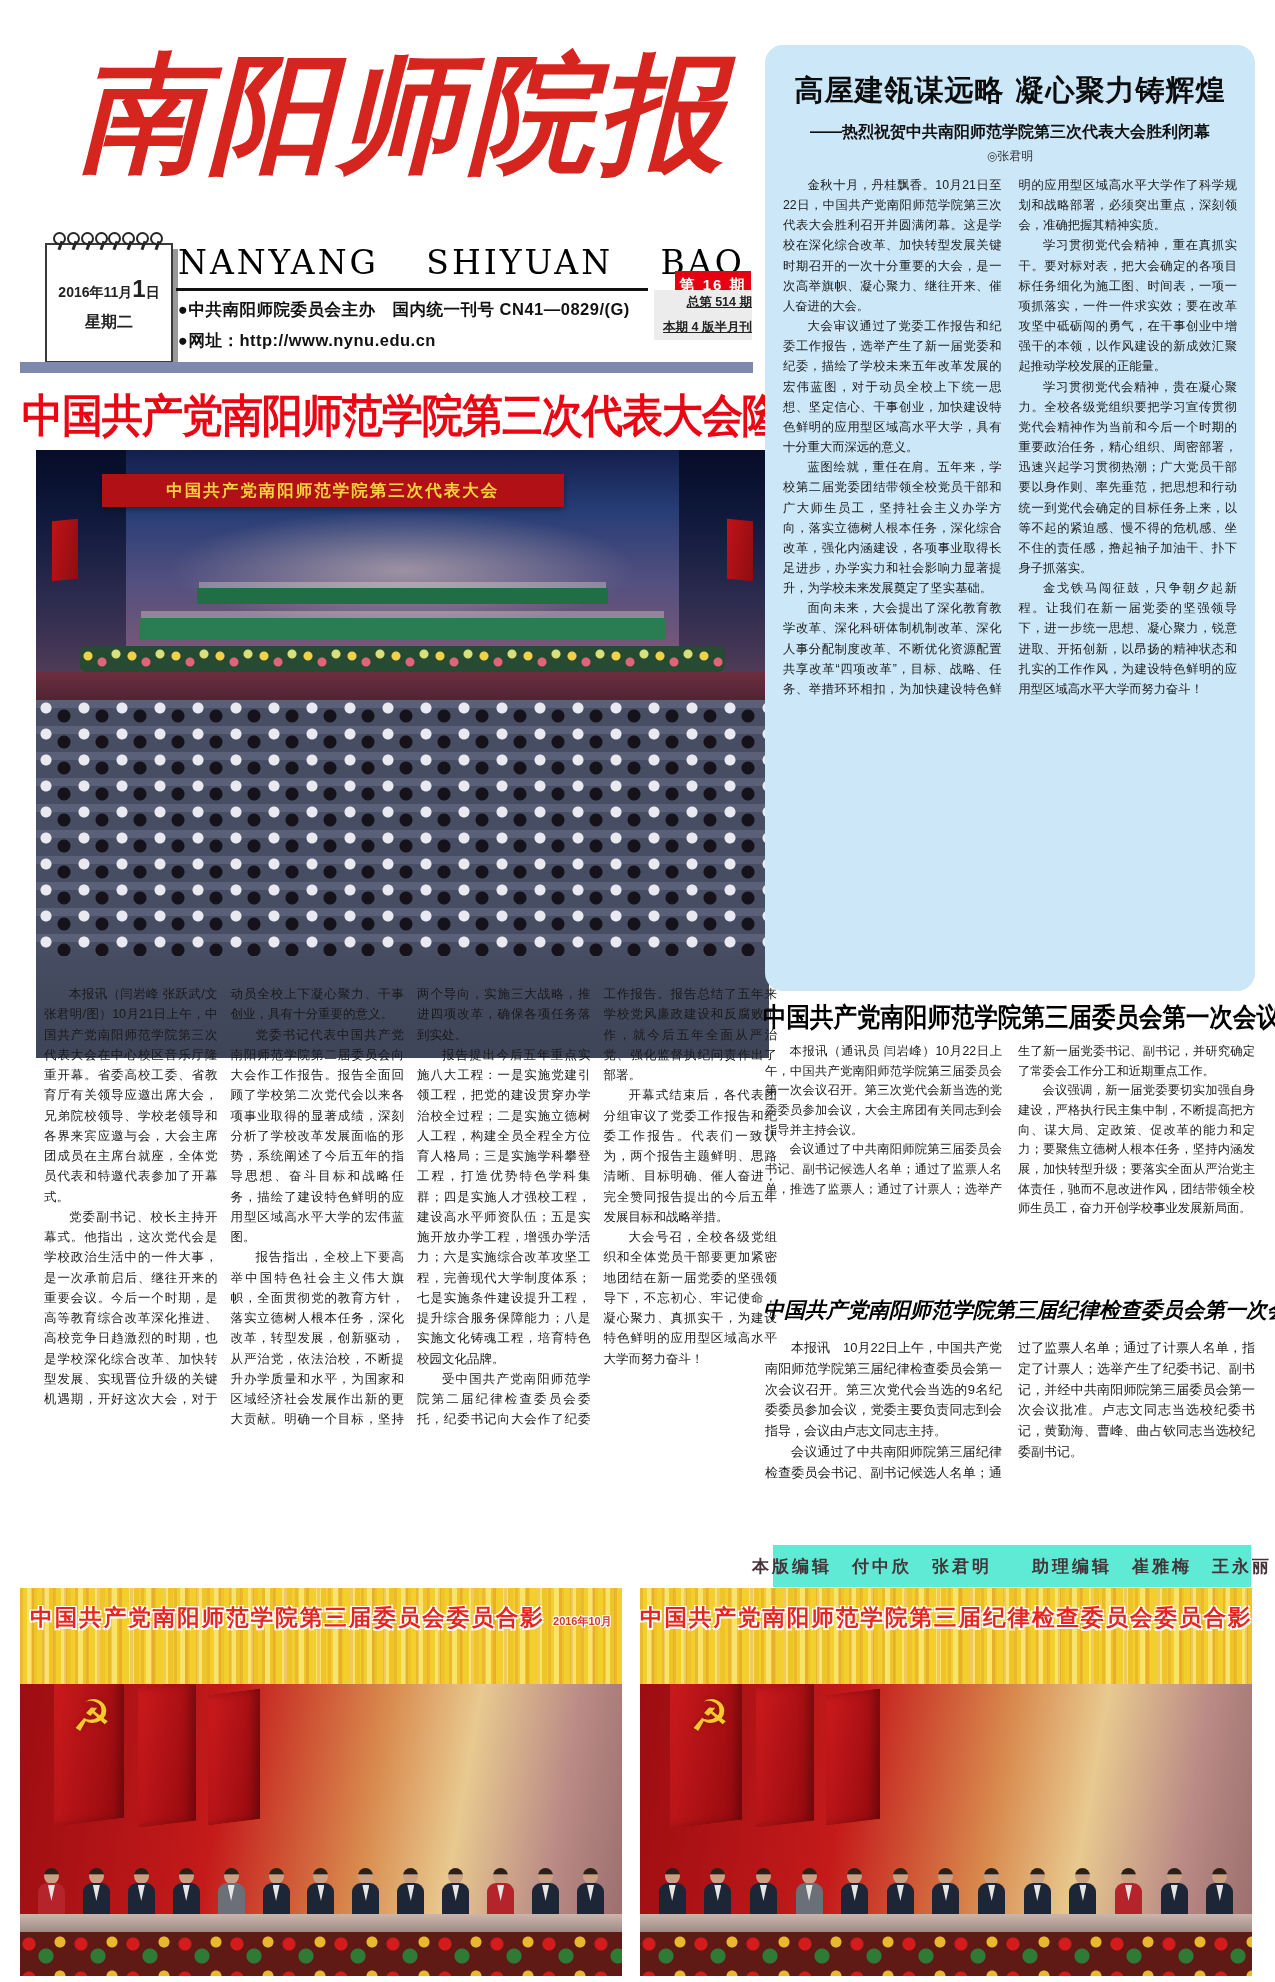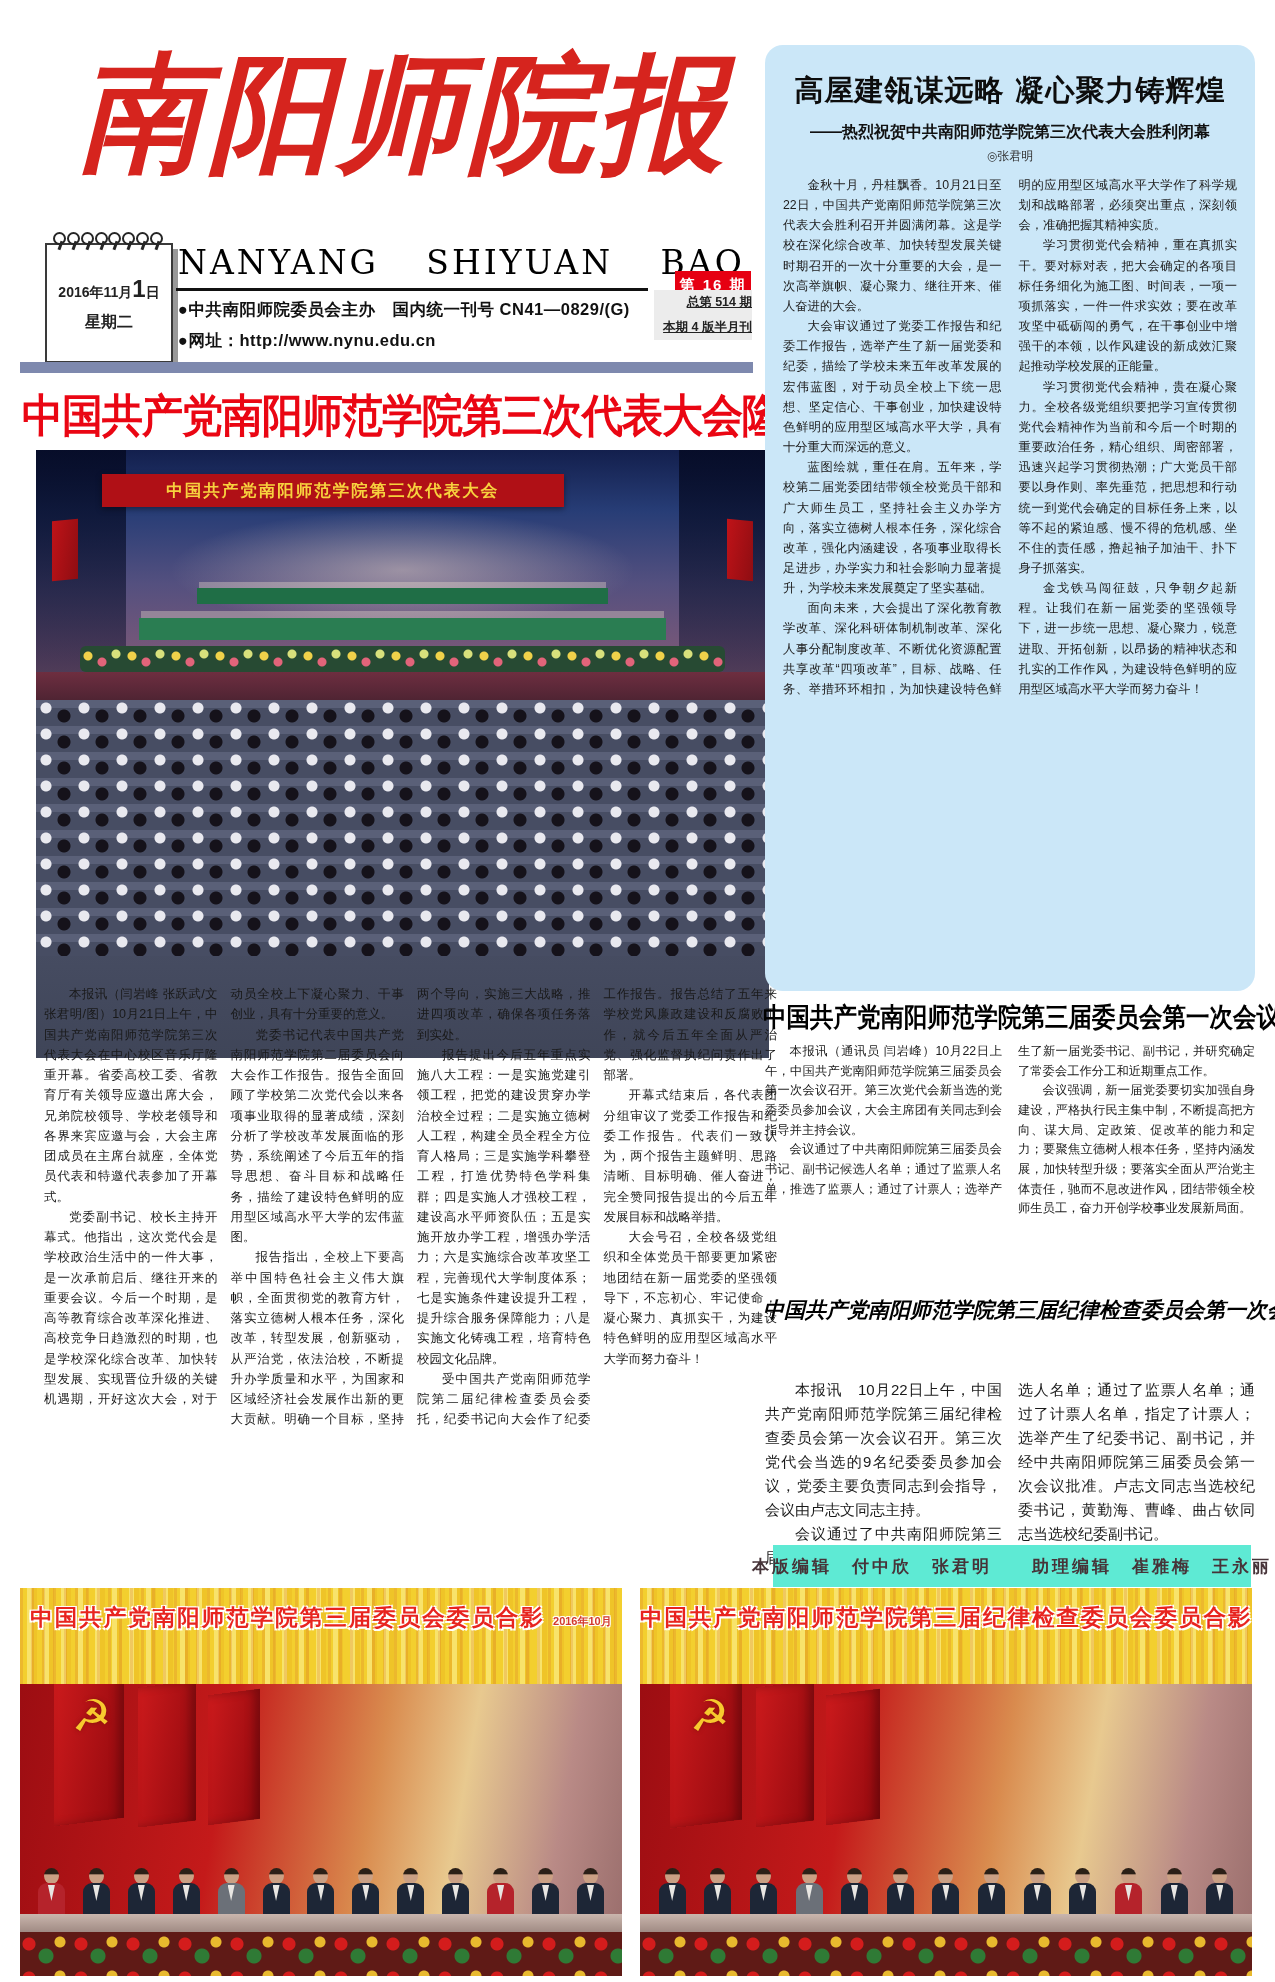--- a/index.html
+++ b/index.html
@@ -75,21 +75,21 @@
     column-count:2;column-gap:17px;font-size:12.3px;line-height:1.64;text-align:justify;color:#202020;}
 
   
   .art2-headline{left:763px;top:999px;width:494px;text-align:center;font-size:23.5px;font-weight:900;
     color:#000;letter-spacing:0;transform:scaleY(1.12);transform-origin:top;white-space:nowrap;}
   .art2-body{left:765px;top:1042px;width:490px;height:252px;overflow:hidden;
     column-count:2;column-gap:16px;font-size:12.3px;line-height:1.6;text-align:justify;}
   .art3-headline{left:763px;top:1296px;width:494px;text-align:center;font-size:21px;font-weight:800;
     font-style:italic;font-family:"DejaVu Serif","Liberation Serif",serif;color:#000;white-space:nowrap;}
   .art3-body{left:765px;top:1338px;width:490px;height:202px;overflow:hidden;
-    column-count:2;column-gap:16px;font-size:15px;line-height:1.6;text-align:justify;margin-top:40px;}
+    column-count:2;column-gap:16px;font-size:13px;line-height:1.6;text-align:justify;}
 
   
   .credits{left:773px;top:1545px;width:478px;height:42px;background:#5eead4;
     display:flex;align-items:center;justify-content:center;font-size:17px;font-weight:700;
     color:#463338;letter-spacing:3px;white-space:nowrap;}
 
   
   .bphoto{top:1588px;height:388px;overflow:hidden;background:#8a1f22;}
   .bp-left{left:20px;width:602px;}
   .bp-right{left:640px;width:612px;}

